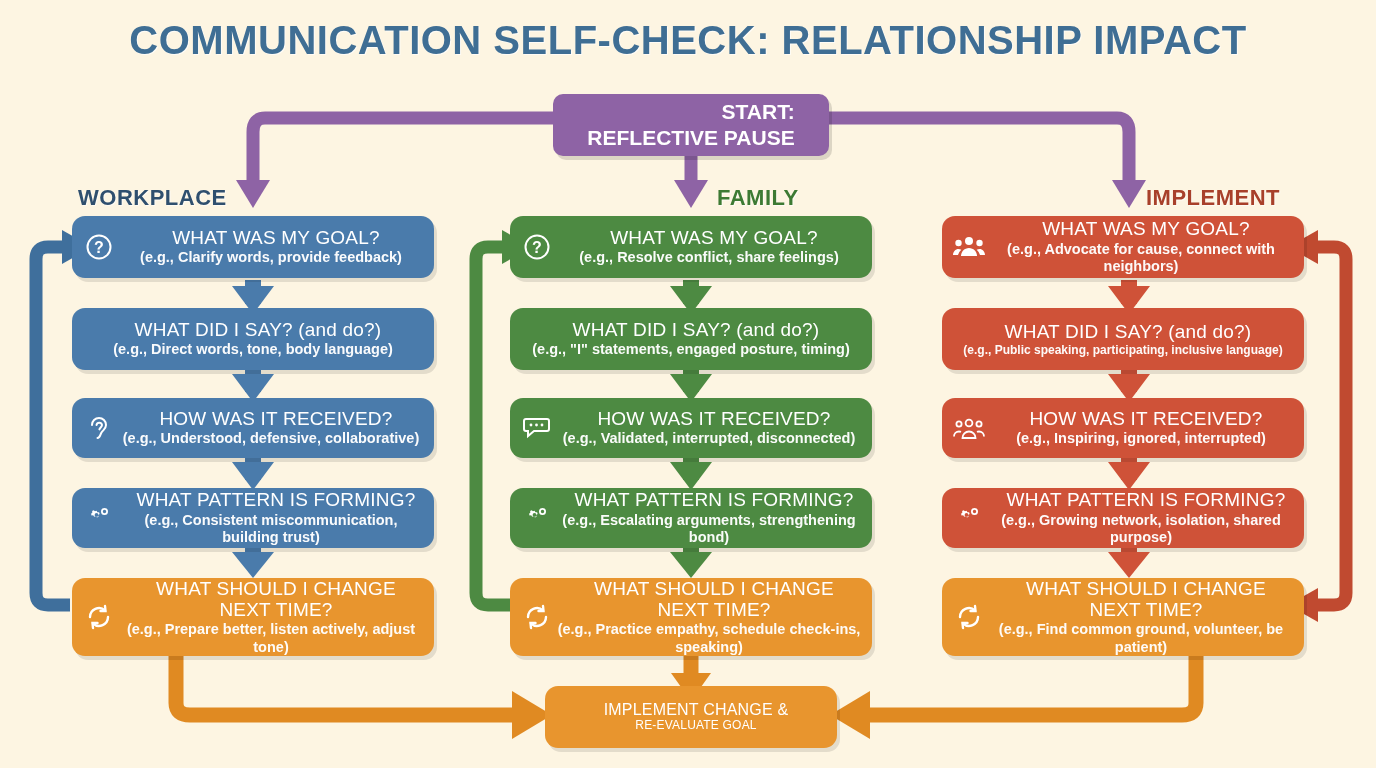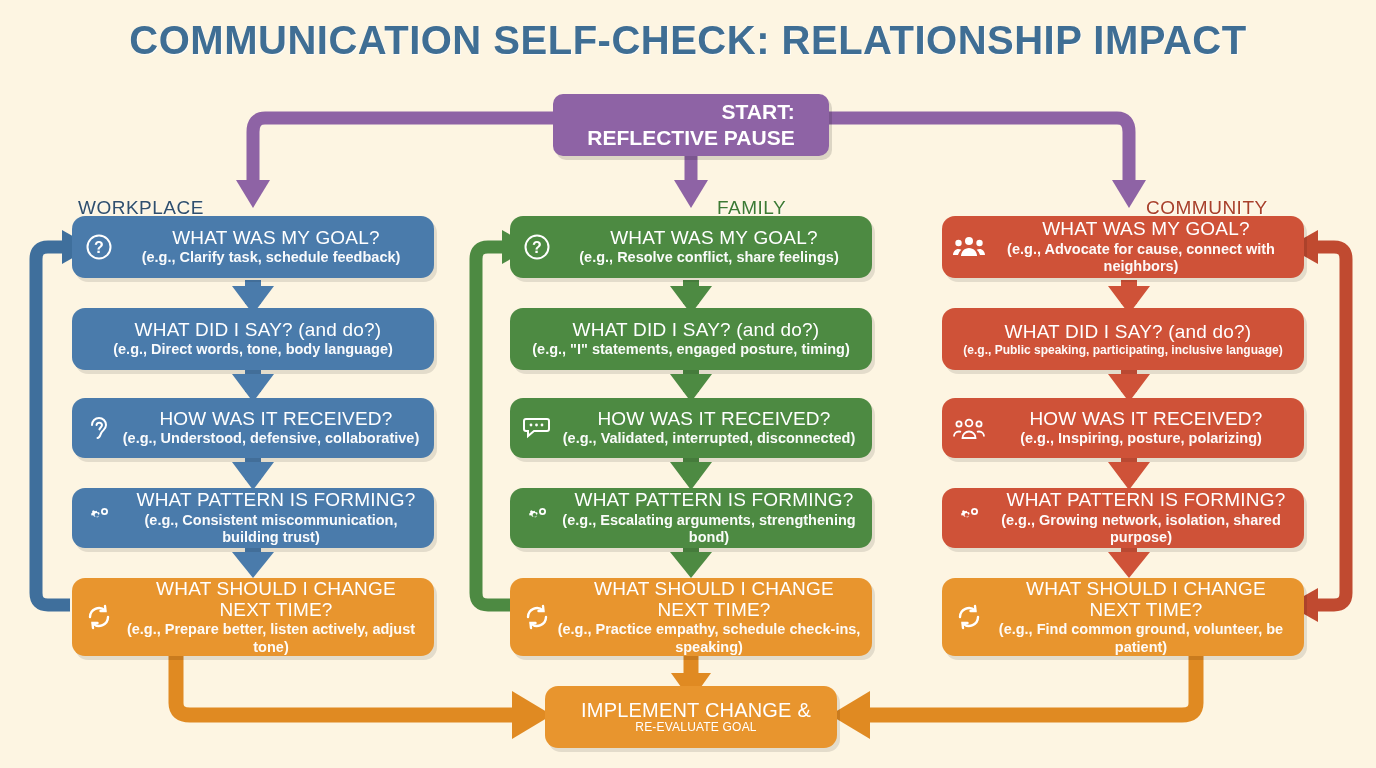--- a/index.html
+++ b/index.html
@@ -25,22 +25,22 @@
     background: #8e63a5; border-radius: 10px;
     color: #fff; font-weight: bold; font-size: 21px; line-height: 1.25;
     display: flex; align-items: center; justify-content: center; text-align: center;
     box-shadow: 3px 4px 0 rgba(0,0,0,.13);
     z-index: 6;
   }
   #start-node .l1 { display:block;text-align:right; }
 
   
   .col-header {
-    position: absolute; top: 197px;
-    font-size: 19px; font-weight: normal; letter-spacing: .5px;
+    position: absolute; top: 185px;
+    font-size: 22px; font-weight: bold; letter-spacing: .5px;
     text-shadow: 1px 1px 0 rgba(255,255,255,.6);
   }
   #hdr-0 { left: 78px;  color: #2f4f6e; }
   #hdr-1 { left: 717px; color: #3d7a33; }
   #hdr-2 { left: 1146px; color: #a8402a; }
 
   
   .node {
     position: absolute;
     border-radius: 13px;
@@ -90,21 +90,21 @@
 
   <div id="start-node">
     <div>
       <span class="l1">START:</span>
       <span class="l1">REFLECTIVE PAUSE</span>
     </div>
   </div>
 
   <div class="col-header" id="hdr-0">WORKPLACE</div>
   <div class="col-header" id="hdr-1">FAMILY</div>
-  <div class="col-header" id="hdr-2">COMMUNITY</div>
+  <div class="col-header" id="hdr-2">IMPLEMENT</div>
 
   <svg class="conn" style="left:0;top:210px;width:1376px;height:380px;" viewBox="0 0 1376 380">
 
     <g fill="#4a7bab" stroke="none">
       <rect x="245" y="70" width="16" height="24"></rect>
       <polygon points="253,104 232,76 274,76"></polygon>
       <rect x="245" y="158" width="16" height="24"></rect>
       <polygon points="253,192 232,164 274,164"></polygon>
       <rect x="245" y="246" width="16" height="24"></rect>
       <polygon points="253,280 232,252 274,252"></polygon>
@@ -164,21 +164,21 @@
 
   <div class="node c-blue" style="left:72px;top:216px;width:362px;height:62px;">
     <span class="icon">
       <svg width="28" height="28" viewBox="0 0 28 28">
           <circle cx="14" cy="14" r="11.5" fill="none" stroke="#fff" stroke-width="2"></circle>
           <text x="14" y="20" font-family="Liberation Sans, sans-serif" font-size="16" font-weight="bold" fill="#fff" text-anchor="middle">?</text>
         </svg>
     </span>
     <span class="txt">
       <span class="ttl" style="display:block">WHAT WAS MY GOAL?</span>
-      <span class="eg" style="display:block">(e.g., Clarify task, schedule feedback)</span>
+      <span class="eg" style="display:block">(e.g., Clarify words, provide feedback)</span>
     </span>
   </div>
 
   <div class="node c-blue noicon" style="left:72px;top:308px;width:362px;height:62px;">
     <span class="txt">
       <span class="ttl" style="display:block">WHAT DID I SAY? (and do?)</span>
       <span class="eg" style="display:block">(e.g., Direct words, tone, body language)</span>
     </span>
   </div>
 
@@ -318,21 +318,21 @@
           <circle cx="16" cy="7" r="3.4"></circle>
           <path d="M9.5 22c0-3.6 2.9-6.5 6.5-6.5s6.5 2.9 6.5 6.5z"></path>
           <circle cx="6" cy="8" r="2.6"></circle>
           <path d="M1 20.5c0-2.8 2.2-5 5-5 .7 0 1.4.1 2 .4"></path>
           <circle cx="26" cy="8" r="2.6"></circle>
           <path d="M31 20.5c0-2.8-2.2-5-5-5-.7 0-1.4.1-2 .4"></path>
         </svg>
     </span>
     <span class="txt">
       <span class="ttl" style="display:block">HOW WAS IT RECEIVED?</span>
-      <span class="eg" style="display:block">(e.g., Inspiring, posture, polarizing)</span>
+      <span class="eg" style="display:block">(e.g., Inspiring, ignored, interrupted)</span>
     </span>
   </div>
 
   <div class="node c-red" style="left:942px;top:488px;width:362px;height:60px;">
     <span class="icon">
       <svg width="28" height="26" viewBox="0 0 28 26" fill="#fff">
           <path d="M10 6.2l1.6-.5.8 1.5 1.7.1.5 1.6-1.3 1.1.2 1.7-1.5.7-1.2-1.2-1.6.5-1-1.4-1.7.1-.4-1.6 1.3-1.2-.3-1.6 1.5-.8zM9.6 9.9a1.9 1.9 0 1 0 3.8 0 1.9 1.9 0 0 0-3.8 0z"></path>
           <circle cx="19.5" cy="6.5" r="2.6" fill="none" stroke="#fff" stroke-width="1.8"></circle>
         </svg>
     </span>
@@ -353,18 +353,18 @@
     </span>
     <span class="txt">
       <span class="ttl" style="display:block">WHAT SHOULD I CHANGE</span>
       <span class="ttl" style="display:block">NEXT TIME?</span>
       <span class="eg" style="display:block">(e.g., Find common ground, volunteer, be patient)</span>
     </span>
   </div>
 
   <div class="node c-orange" style="left:545px;top:686px;width:292px;height:62px;justify-content:center;">
     <span class="txt">
-      <span class="ttl" style="display:block;font-size:20px">IMPLEMENT CHANGE &amp;</span>
+      <span class="ttl" style="display:block;font-size:16px">IMPLEMENT CHANGE &amp;</span>
       <span class="ttl" style="display:block;font-size:12px">RE-EVALUATE GOAL</span>
     </span>
   </div>
 
 </div>
 
 </body></html>

